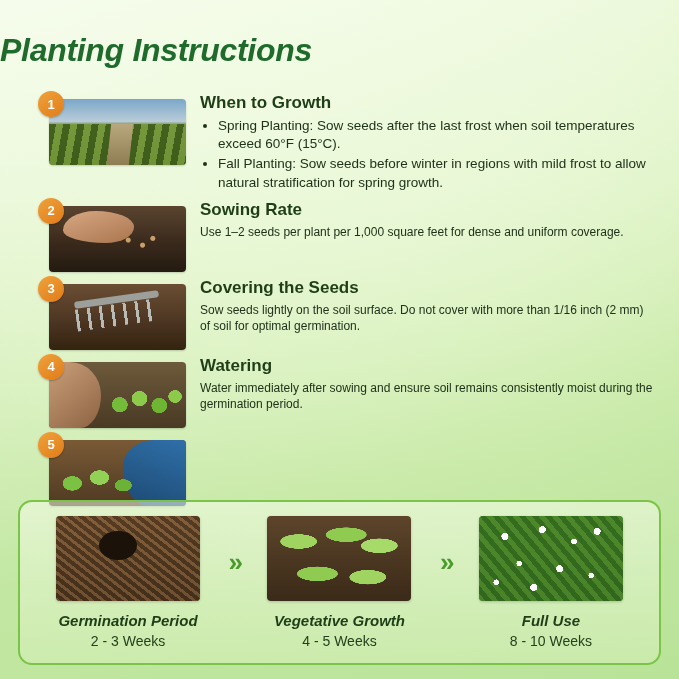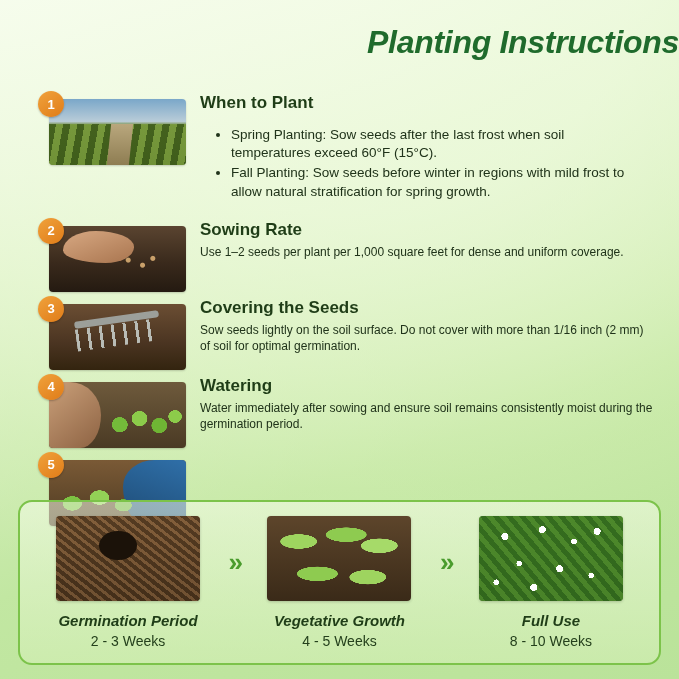--- a/index.html
+++ b/index.html
@@ -9,28 +9,28 @@
     background:
       radial-gradient(ellipse 120% 90% at 50% 0%, #f2fbe4 0%, #eaf8d8 35%, #d8f0bd 60%, #c6e8a6 80%, #bae39a 100%);
     overflow:hidden;
     position:relative;
   }
   .page{
     position:absolute;inset:0;
     background:linear-gradient(160deg, rgba(247,253,238,0.95) 0%, rgba(236,249,219,0.7) 30%, rgba(208,238,176,0.35) 65%, rgba(186,227,154,0.45) 100%);
   }
   .title{
-    text-align:right;
+    text-align:left;
     font-size:32px;
     font-weight:bold;
     font-style:italic;
     color:#1f6b2c;
     letter-spacing:-0.3px;
-    padding-top:24px;
-    margin:0 0 30px 0;
+    padding-top:32px;
+    margin:0 0 22px 0;
   }
   .steps{
     margin:0 26px 0 38px;
   }
   .step{
     display:flex;
     align-items:flex-start;
     margin-bottom:4px;
     position:relative;
   }
@@ -73,21 +73,21 @@
     color:#1f3d17;
     margin:0 0 4px 0;
   }
   .step-body{
     font-size:12px;
     color:#20331a;
     line-height:1.35;
     margin:0;
   }
   .bullets{
-    margin:13px;
+    margin:0;
     padding-left:18px;
     list-style:disc;
   }
   .bullets li{
     font-size:13.5px;
     color:#20331a;
     line-height:1.35;
     margin-bottom:2px;
   }
   
@@ -220,21 +220,21 @@
   <div class="steps">
 
     <div class="step">
       <div class="thumb-wrap">
         <div class="badge">1</div>
         <div class="thumb">
             <div class="ph ph-field"></div>
           </div>
       </div>
       <div class="step-text">
-        <div class="step-head">When to Plant</div>
+        <div class="step-head">When to Growth</div>
         <ul class="bullets">
           <li>Spring Planting: Sow seeds after the last frost when soil temperatures exceed 60°F (15°C).</li>
           <li>Fall Planting: Sow seeds before winter in regions with mild frost to allow natural stratification for spring growth.</li>
         </ul>
       </div>
     </div>
 
     <div class="step">
       <div class="thumb-wrap">
         <div class="badge">2</div>

